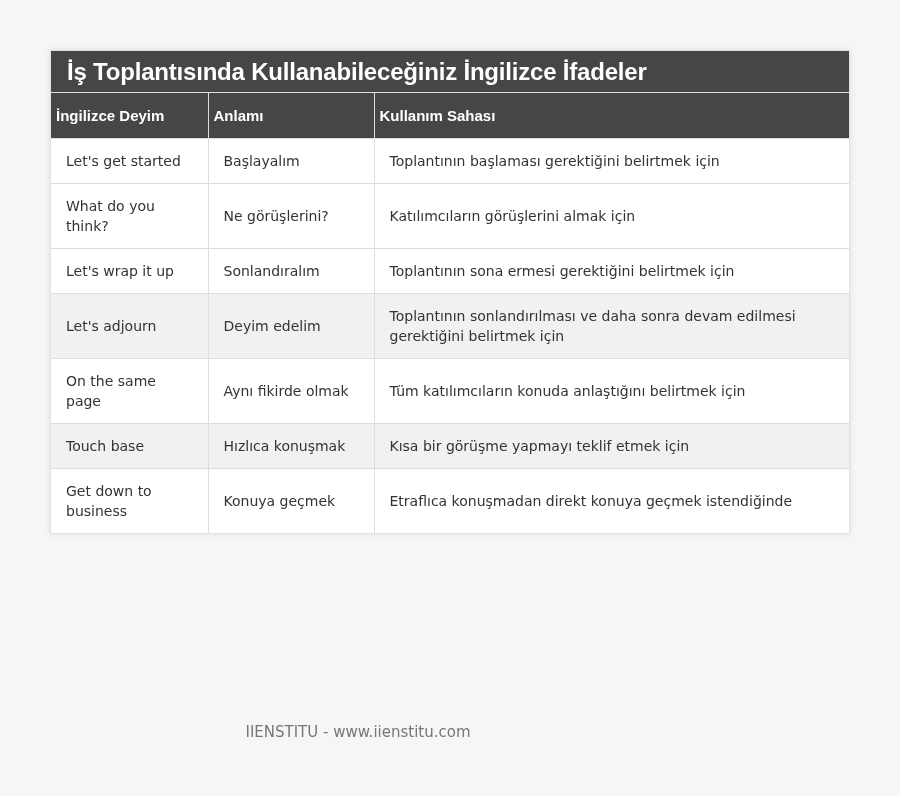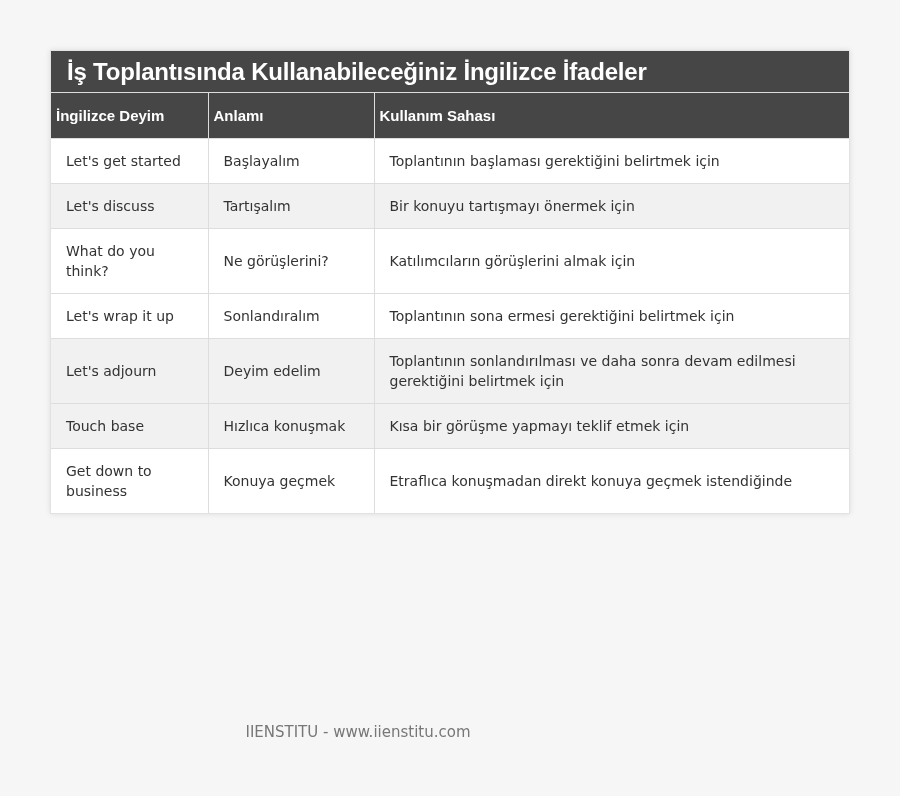--- a/index.html
+++ b/index.html
@@ -88,39 +88,39 @@
         <th>Anlamı</th>
         <th>Kullanım Sahası</th>
       </tr>
     </thead>
     <tbody>
       <tr class="odd h45">
         <td>Let's get started</td>
         <td>Başlayalım</td>
         <td>Toplantının başlaması gerektiğini belirtmek için</td>
       </tr>
-      <tr class="even h45">
-        <td>Let's discuss</td>
-        <td>Tartışalım</td>
-        <td>Bir konuyu tartışmayı önermek için</td>
-      </tr>
       <tr class="odd h65">
         <td>What do you think?</td>
         <td>Ne görüşlerini?</td>
         <td>Katılımcıların görüşlerini almak için</td>
       </tr>
       <tr class="odd h45">
         <td>Let's wrap it up</td>
         <td>Sonlandıralım</td>
         <td>Toplantının sona ermesi gerektiğini belirtmek için</td>
       </tr>
       <tr class="even h65">
         <td>Let's adjourn</td>
         <td>Deyim edelim</td>
         <td>Toplantının sonlandırılması ve daha sonra devam edilmesi gerektiğini belirtmek için</td>
+      </tr>
+      <tr class="odd h65">
+        <td>On the same page</td>
+        <td>Aynı fikirde olmak</td>
+        <td>Tüm katılımcıların konuda anlaştığını belirtmek için</td>
       </tr>
       <tr class="even h45">
         <td>Touch base</td>
         <td>Hızlıca konuşmak</td>
         <td>Kısa bir görüşme yapmayı teklif etmek için</td>
       </tr>
       <tr class="odd h65">
         <td>Get down to business</td>
         <td>Konuya geçmek</td>
         <td>Etraflıca konuşmadan direkt konuya geçmek istendiğinde</td>

